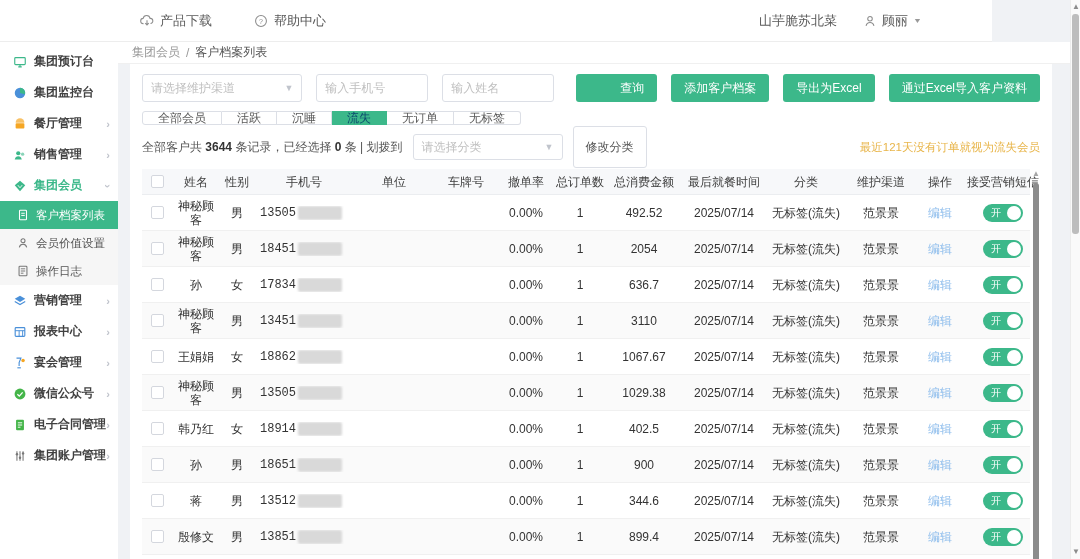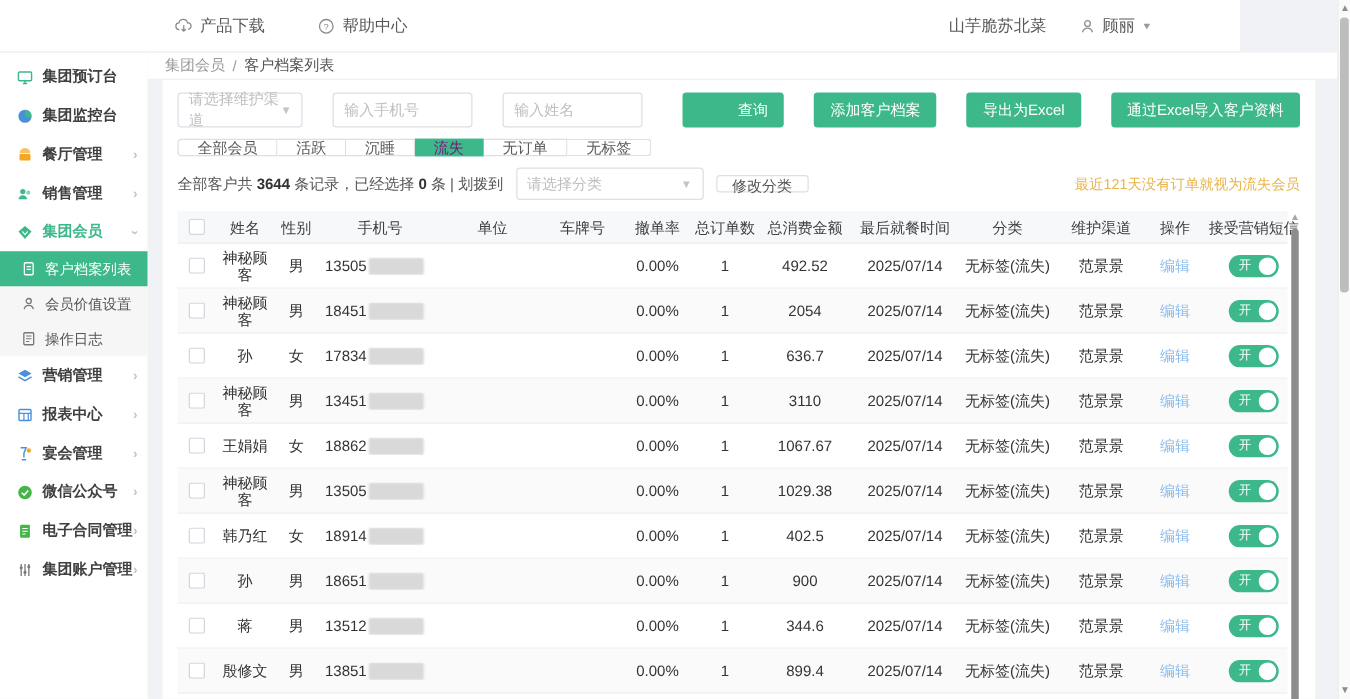--- a/index.html
+++ b/index.html
@@ -27,52 +27,52 @@
   .icon svg { width:14px; height:14px; }
 
   .main { position:absolute; top:42px; left:118px; width:952px; height:517px; }
   .breadcrumb { height:22px; display:flex; align-items:center; padding-left:14px; font-size:12px; background:#fff; border-bottom:1px solid #f0f0f0; }
   .breadcrumb .bc-parent { color:#999; cursor:pointer; }
   .breadcrumb .bc-sep { color:#999; margin:0 6px; }
   .breadcrumb .bc-current { color:#555; }
 
   .card { background:#fff; margin:0 18px 0 12px; padding:8px 12px 0 12px; height:495px; position:relative; }
 
-  .filter-row { display:flex; gap:24px; height:28px; margin-top:2px; }
+  .filter-row { display:flex; gap:14px; height:28px; margin-top:2px; }
   .select { height:28px; border:1px solid #dcdfe6; border-radius:3px; background:#fff; display:flex; align-items:center;
     padding:0 8px; color:#bfbfbf; cursor:pointer; }
   .select .sel-caret { margin-left:auto; color:#c0c4cc; font-size:9px; }
   .sel-channel { width:178px; }
   .sel-category { width:150px; height:26px; }
   .inp { height:28px; width:112px; border:1px solid #dcdfe6; border-radius:3px; padding:0 8px; font-size:12px; color:#b91c1c; outline:none; }
   .inp::placeholder { color:#bfbfbf; }
   .btn { height:28px; border:none; border-radius:3px; background:#3cb88a; color:#fff; font-size:12px; padding:0 13px; cursor:pointer; white-space:nowrap; }
   .btn.search { margin-left:8px;padding-left:44px; }
-  .btn-plain { height:14px; background:#fff; border:1px solid #dcdfe6; border-radius:3px; color:#555; font-size:12px; padding:0 12px; cursor:pointer; }
+  .btn-plain { height:42px; background:#fff; border:1px solid #dcdfe6; border-radius:3px; color:#555; font-size:12px; padding:0 12px; cursor:pointer; }
 
   .tabs { display:flex; margin-top:9px; }
   .tab { height:14px; padding:0 15px; background:#fff; border:1px solid #dcdfe6; border-left:none; color:#595959;
     font-size:12px; cursor:pointer; display:flex; align-items:center; }
   .tab:first-child { border-left:1px solid #dcdfe6; border-radius:3px 0 0 3px; }
   .tab:last-child { border-radius:0 3px 3px 0; }
-  .tab.selected { background:#3cb88a; border-color:#3cb88a; color:#701a75;text-align:center; }
+  .tab.selected { background:#3cb88a; border-color:#3cb88a; color:#0c4a6e;text-align:center; }
 
   .info-row { display:flex; align-items:center; gap:10px; margin-top:8px; height:28px; color:#555; }
   .info-text b { color:#333; }
   .notice { margin-left:auto; color:#e8b54a; font-size:11.5px; }
 
   .table-wrap { margin-top:8px; position:relative; padding-right:10px; }
   .t-row { display:grid; grid-template-columns:30px 48px 34px 100px 80px 64px 56px 52px 76px 84px 80px 70px 48px 78px;
     align-items:center; border-bottom:1px solid #f0f0f0; }
   .t-head { background:#f7f8fa; height:26px; color:#404040; border-bottom:1px solid #ebedf0; }
   .t-body .t-row { height:36px; }
   .t-body .t-row:nth-child(even) { background:#fafafa; }
   .cell { text-align:center; line-height:14px; overflow:hidden; font-size:12px; }
   .cell.name { padding:0 4px; }
-  .cell.phone { display:flex; align-items:center; justify-content:flex-start; padding-left:6px; gap:2px; }
+  .cell.phone { display:flex; align-items:center; justify-content:flex-start; padding-left:6px; gap:2px;font-family:Liberation Mono, monospace; }
   .blur-box { display:inline-block; width:44px; height:14px; background:#d9d9d9; border-radius:2px; filter:blur(1px); }
   .cb { width:13px; height:13px; border:1px solid #d4d7de; border-radius:2px; background:#fff; margin:0 auto; cursor:pointer; }
   .edit-link { color:#8cbcec; cursor:pointer;font-family:Liberation Serif, serif; }
   .toggle { width:40px; height:18px; border-radius:9px; background:#3cb88a; position:relative; margin:0 auto; cursor:pointer; }
   .toggle .t-label { position:absolute; left:8px; top:3px; color:#fff; font-size:10px; line-height:12px; }
   .toggle .knob { position:absolute; right:2px; top:2px; width:14px; height:14px; border-radius:50%; background:#fff; }
 
   .tbl-scrollbar { position:absolute; right:0; top:0; bottom:-300px; width:8px; }
   .tbl-scroll-up { color:#a6a6a6; font-size:8px; text-align:center; line-height:10px; height:12px; cursor:pointer; }
   .tbl-thumb { position:absolute; top:14px; left:1px; width:6px; height:440px; background:#8c8c8c; border-radius:3px; cursor:pointer; }

